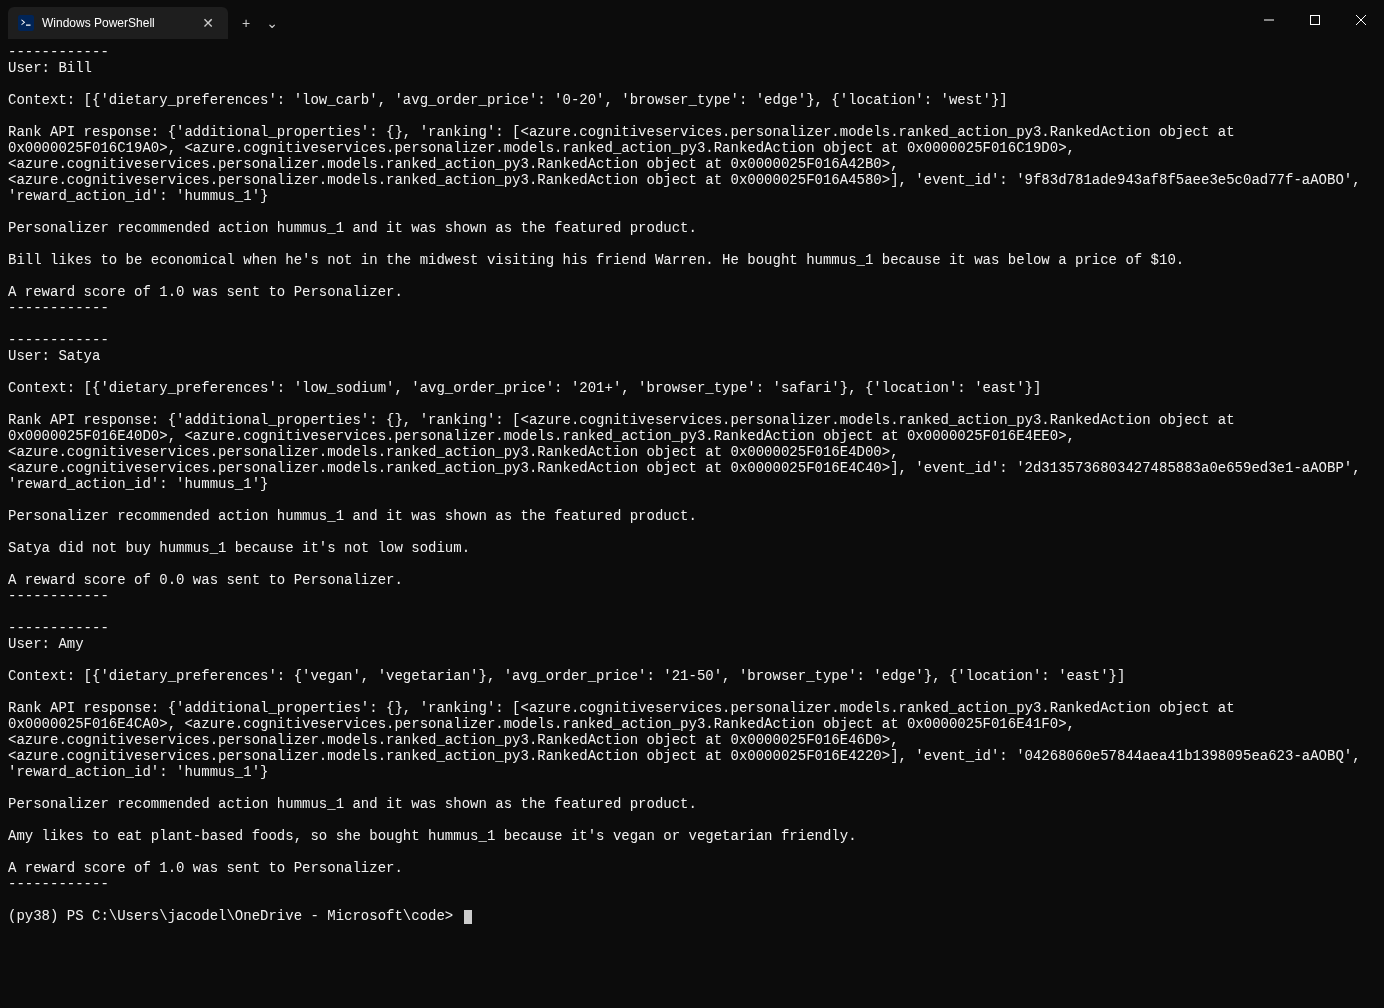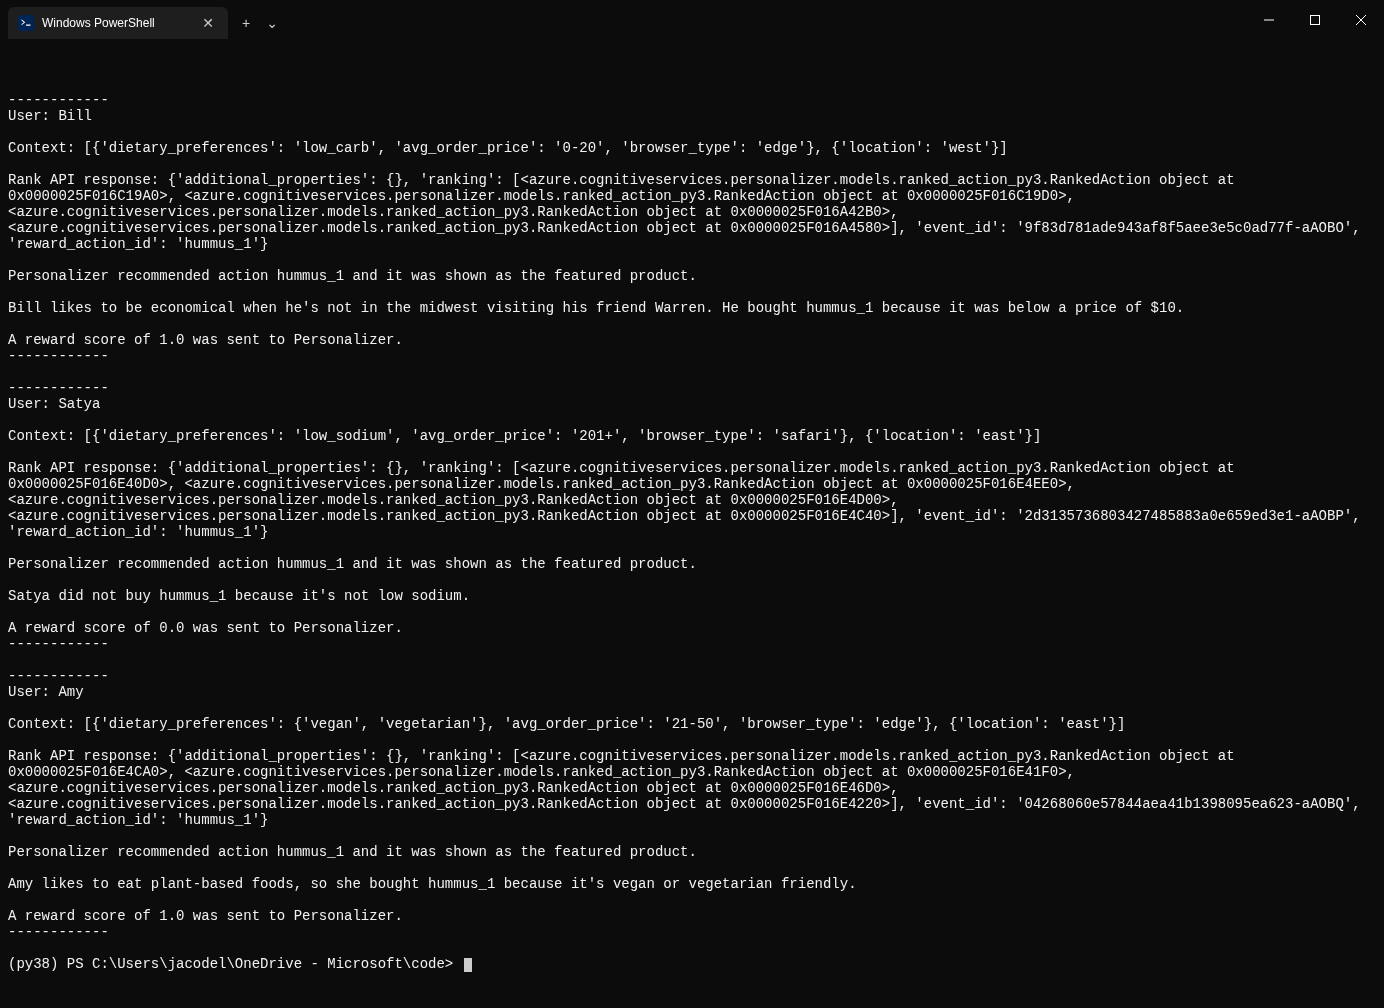--- a/index.html
+++ b/index.html
@@ -1,17 +1,17 @@
 <!DOCTYPE html>
 <html><head>
 <meta charset="utf-8">
 <style>
   * { margin: 0; padding: 0; box-sizing: border-box; }
   body { background: #0c0c0c; font-family: Consolas, 'Courier New', monospace; color: #cccccc; overflow: hidden; width: 1384px; height: 1008px; }
-  .window { width: 100%; height: 100%; background: #0c0c0c; border-radius: 8px; display: flex; flex-direction: column; gap: 48px; }
+  .window { width: 100%; height: 100%; background: #0c0c0c; border-radius: 8px; display: flex; flex-direction: column; }
   .titlebar { height: 40px; background: #0c0c0c; display: flex; align-items: center; }
   .tab { display: flex; align-items: center; background: #1e1e1e; height: 32px; padding: 0 8px 0 10px; margin-left: 8px; margin-top: 6px; border-radius: 6px 6px 0 0; min-width: 220px; }
   .tab-icon { width: 16px; height: 16px; background: #012456; display: inline-flex; align-items: center; justify-content: center; margin-right: 8px; border-radius: 2px; }
   .tab-icon svg { width: 12px; height: 12px; }
   .tab-title { color: #ffffff; font-size: 12px; font-family: 'Segoe UI', sans-serif; flex: 1; }
   .tab-close { color: #cccccc; font-size: 14px; padding: 2px 6px; cursor: pointer; font-family: 'Segoe UI', sans-serif; }
   .tab-actions { display: flex; align-items: center; margin-left: 6px; margin-top: 6px; height: 32px; }
   .new-tab, .dropdown-btn { color: #cccccc; padding: 4px 8px; cursor: pointer; font-family: 'Segoe UI', sans-serif; font-size: 14px; }
   .spacer { flex: 1; }
   .win-controls { display: flex; height: 40px; }

